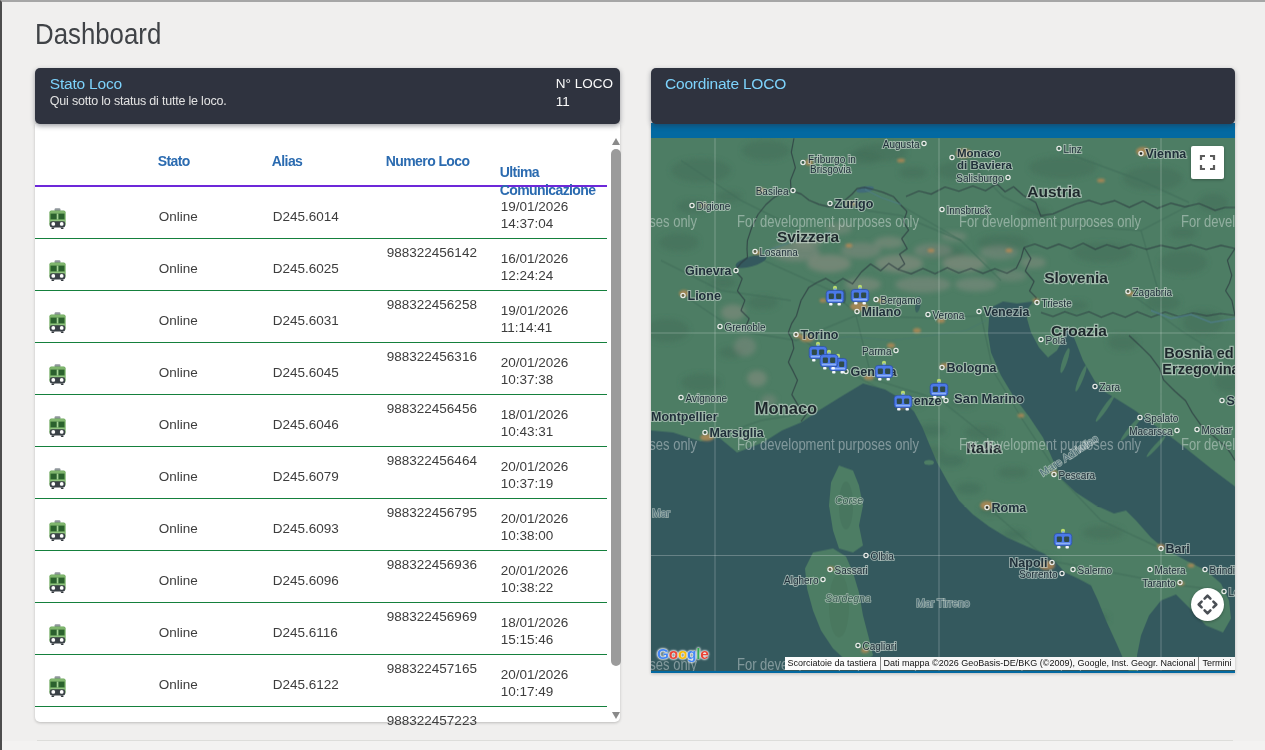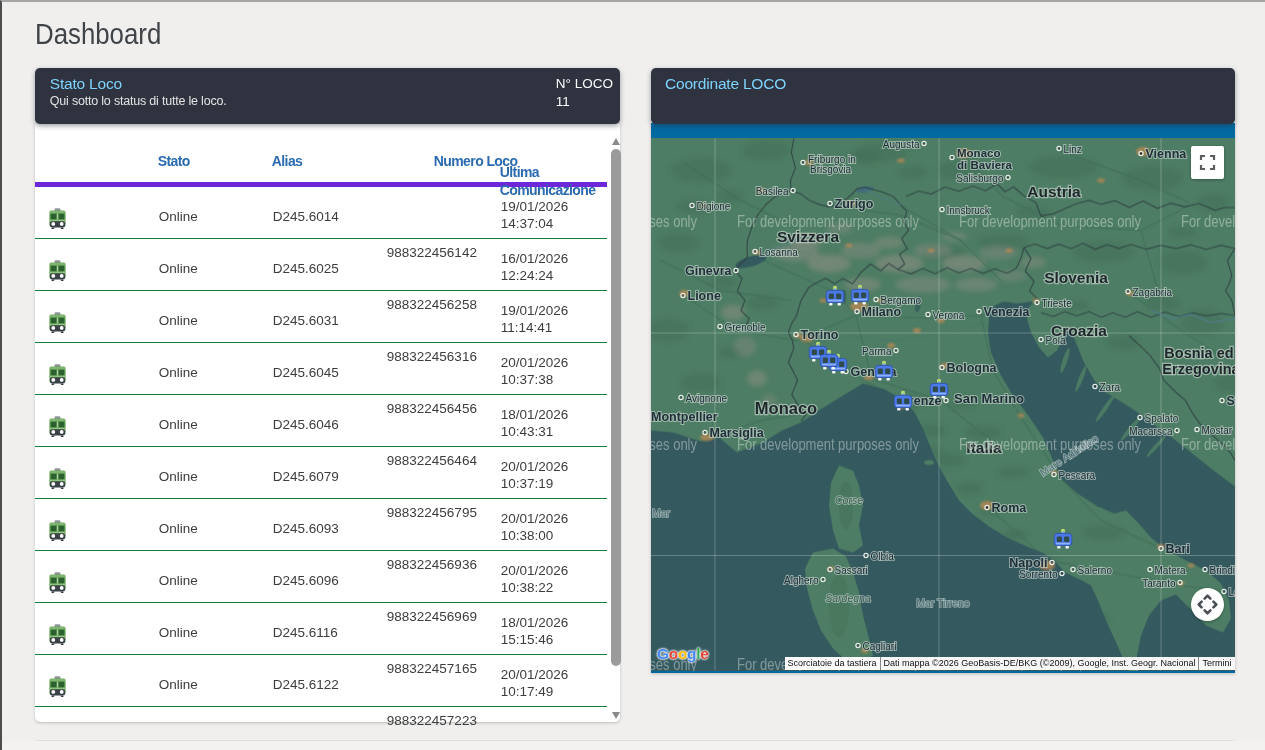--- a/index.html
+++ b/index.html
@@ -8,21 +8,21 @@
   transform:scaleX(0.875); transform-origin:0 50%; white-space:nowrap; }
 .chead { position:absolute; top:66px; height:56px; background:#2f333f; border-radius:5px;
   box-shadow:0 2px 5px rgba(40,44,56,0.45); color:#fff; z-index:5; }
 .chead .t1 { position:absolute; left:14.5px; top:7px; font-size:15.5px; font-weight:400; color:#7dd3fc; letter-spacing:-0.2px; }
 .chead .t2 { position:absolute; left:14.5px; top:26px; font-size:12.5px; font-weight:400; color:#e3e3e3; letter-spacing:-0.2px; }
 #headL { left:33.3px; width:585px; }
 #headR { left:648.5px; width:584px; }
 #headL .nl { position:absolute; left:520.5px; top:7px; font-size:13.5px; line-height:18px; color:#fafafa; }
 #tcard { position:absolute; left:33.3px; top:122px; width:585px; height:598px; background:#fff;
   border-radius:0 0 5px 5px; box-shadow:0 1px 3px rgba(0,0,0,0.22); }
-.thead-row { position:absolute; left:0; top:0; width:572px; height:63px; border-bottom:5px solid #6d28d9; }
+.thead-row { position:absolute; left:0; top:0; width:572px; height:63px; border-bottom:2px solid #6d28d9; }
 .th { position:absolute; font-size:14px; font-weight:700; color:#2b6bb0; letter-spacing:-0.6px; }
 .row { position:absolute; left:0; width:572px; height:52px; border-bottom:1px solid #15803d; }
 .row .ic  { position:absolute; left:13.5px; top:20.5px; }
 .row .st  { position:absolute; left:123.5px; top:21.5px; font-size:13.5px; color:#3d3d3d; }
 .row .al  { position:absolute; left:237.5px; top:21.5px; font-size:13.5px; color:#3d3d3d; }
 .row .nm  { position:absolute; left:351.5px; top:21.5px; font-size:13.5px; color:#3d3d3d;margin-top:36px; }
 .row .dt  { position:absolute; left:465.5px; top:10.5px; font-size:13.5px; line-height:17.5px; color:#3d3d3d; }
 #sb { position:absolute; right:0.5px; top:0px; width:13px; height:598px; }
 #sb .thumb { position:absolute; left:4px; top:25px; width:10.5px; height:517px; background:#9b9b9b; border-radius:5.5px; }
 #sb .up { position:absolute; left:5px; top:14px; width:0; height:0;
@@ -50,21 +50,21 @@
   <div class="t2">Qui sotto lo status di tutte le loco.</div>
   <div class="nl">N° LOCO<br>11</div>
 </div>
 <div class="chead" id="headR">
   <div class="t1">Coordinate LOCO</div>
 </div>
 <div id="tcard">
   <div class="thead-row">
     <div class="th" style="left:122.5px; top:28.5px;">Stato</div>
     <div class="th" style="left:236.5px; top:28.5px;">Alias</div>
-    <div class="th" style="left:350.5px; top:28.5px;margin-left:48px;">Numero Loco</div>
+    <div class="th" style="left:350.5px; top:28.5px;">Numero Loco</div>
     <div class="th" style="left:464.5px; top:21.5px; line-height:18.5px;margin-top:17px;">Ultima<br>Comunicazione</div>
   </div>
 <div class="row" style="top:63px;">
       <div class="ic"><svg width="17" height="21" viewBox="0 0 17 21">
           <rect x="5.6" y="0.3" width="5.8" height="4" rx="1" fill="#8f969b"></rect>
           <rect x="0.4" y="2.6" width="16.2" height="16" rx="2" fill="#67a556"></rect>
           <rect x="0.9" y="2.9" width="15.2" height="3" rx="1.4" fill="#7fb56d"></rect>
           <rect x="1.7" y="5.6" width="13.6" height="6" fill="#2b612e"></rect>
           <rect x="7.7" y="5.6" width="1.7" height="6" fill="#a6d496"></rect>
           <rect x="1.2" y="11.6" width="14.6" height="2" fill="#90c57f"></rect>

